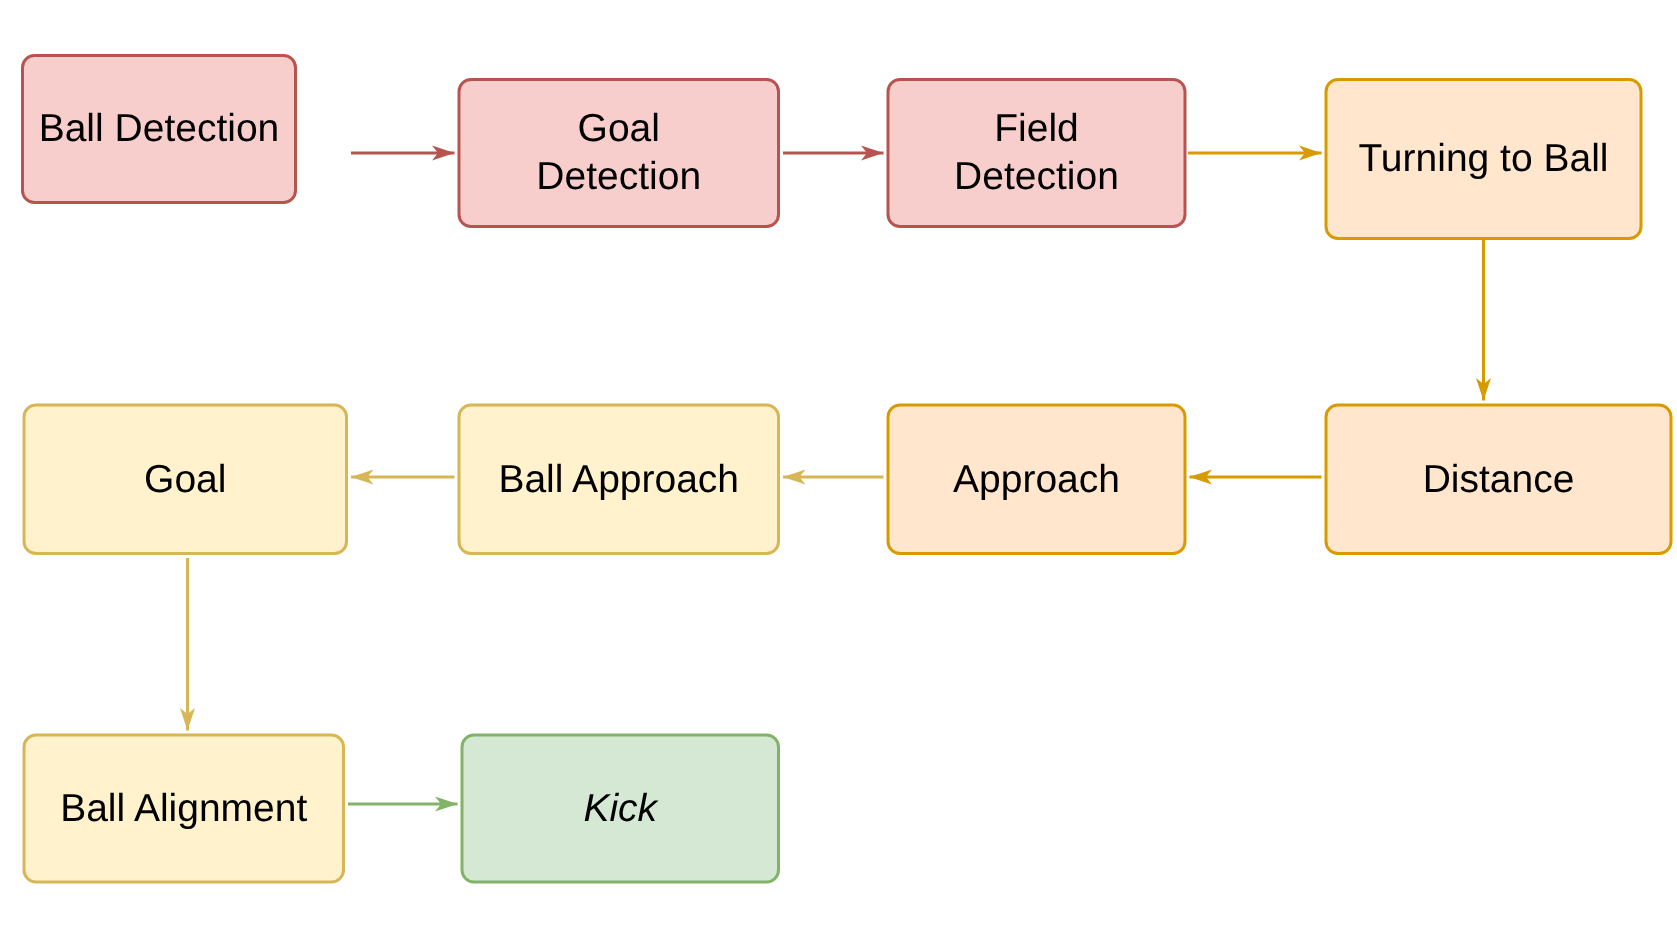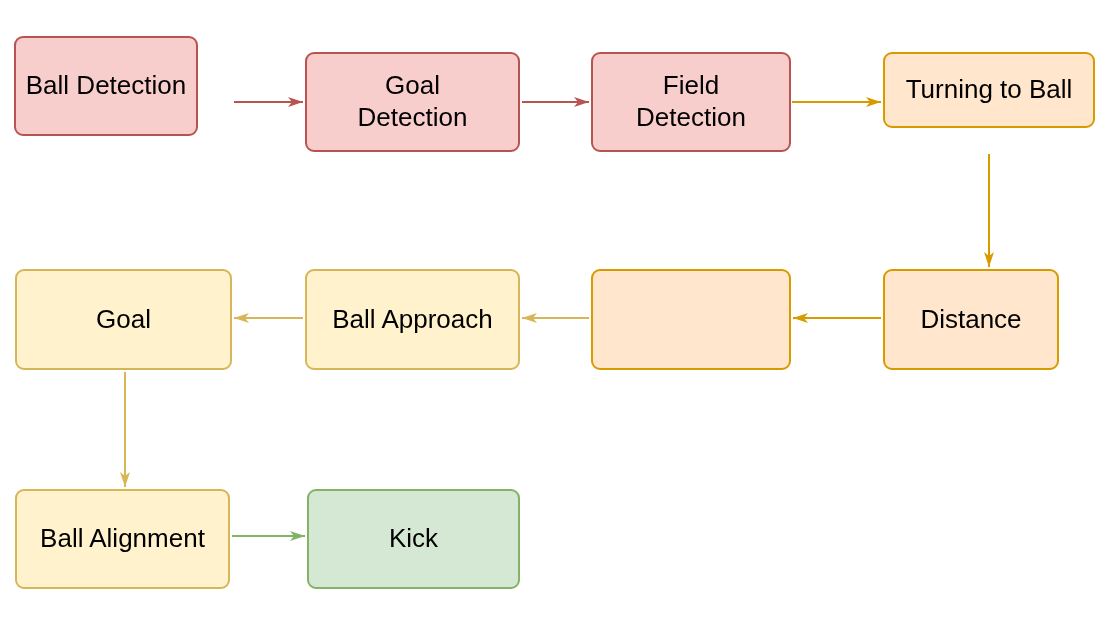--- a/index.html
+++ b/index.html
@@ -84,44 +84,45 @@
   <div class="node red" style="left:305px; top:52px; width:215px; height:100px;">
     <span>Goal</span>
     <span>Detection</span>
   </div>
 
   <div class="node red" style="left:591px; top:52px; width:200px; height:100px;">
     <span>Field</span>
     <span>Detection</span>
   </div>
 
-  <div class="node orange" style="left:883px; top:52px; width:212px; height:76px;">
+  <div class="node orange" style="left:883px; top:52px; width:212px; height:108px;">
     <span>Turning to Ball</span>
     <span></span>
   </div>
 
   <div class="node yellow" style="left:15px; top:269px; width:217px; height:101px;">
     <span>Goal</span>
   </div>
 
   <div class="node yellow" style="left:305px; top:269px; width:215px; height:101px;">
     <span>Ball Approach</span>
     <span></span>
   </div>
 
   <div class="node orange" style="left:591px; top:269px; width:200px; height:101px;">
+    <span>Approach</span>
   </div>
 
-  <div class="node orange" style="left:883px; top:269px; width:176px; height:101px;">
+  <div class="node orange" style="left:883px; top:269px; width:232px; height:101px;">
     <span>Distance</span>
   </div>
 
   <div class="node yellow" style="left:15px; top:489px; width:215px; height:100px;">
     <span>Ball Alignment</span>
     <span></span>
   </div>
 
-  <div class="node green" style="left:307px; top:489px; width:213px; height:100px;">
+  <div class="node green" style="left:307px; top:489px; width:213px; height:100px;font-style:italic;">
     <span>Kick</span>
     <span></span>
   </div>
 
 </div>
 
 </body></html>

